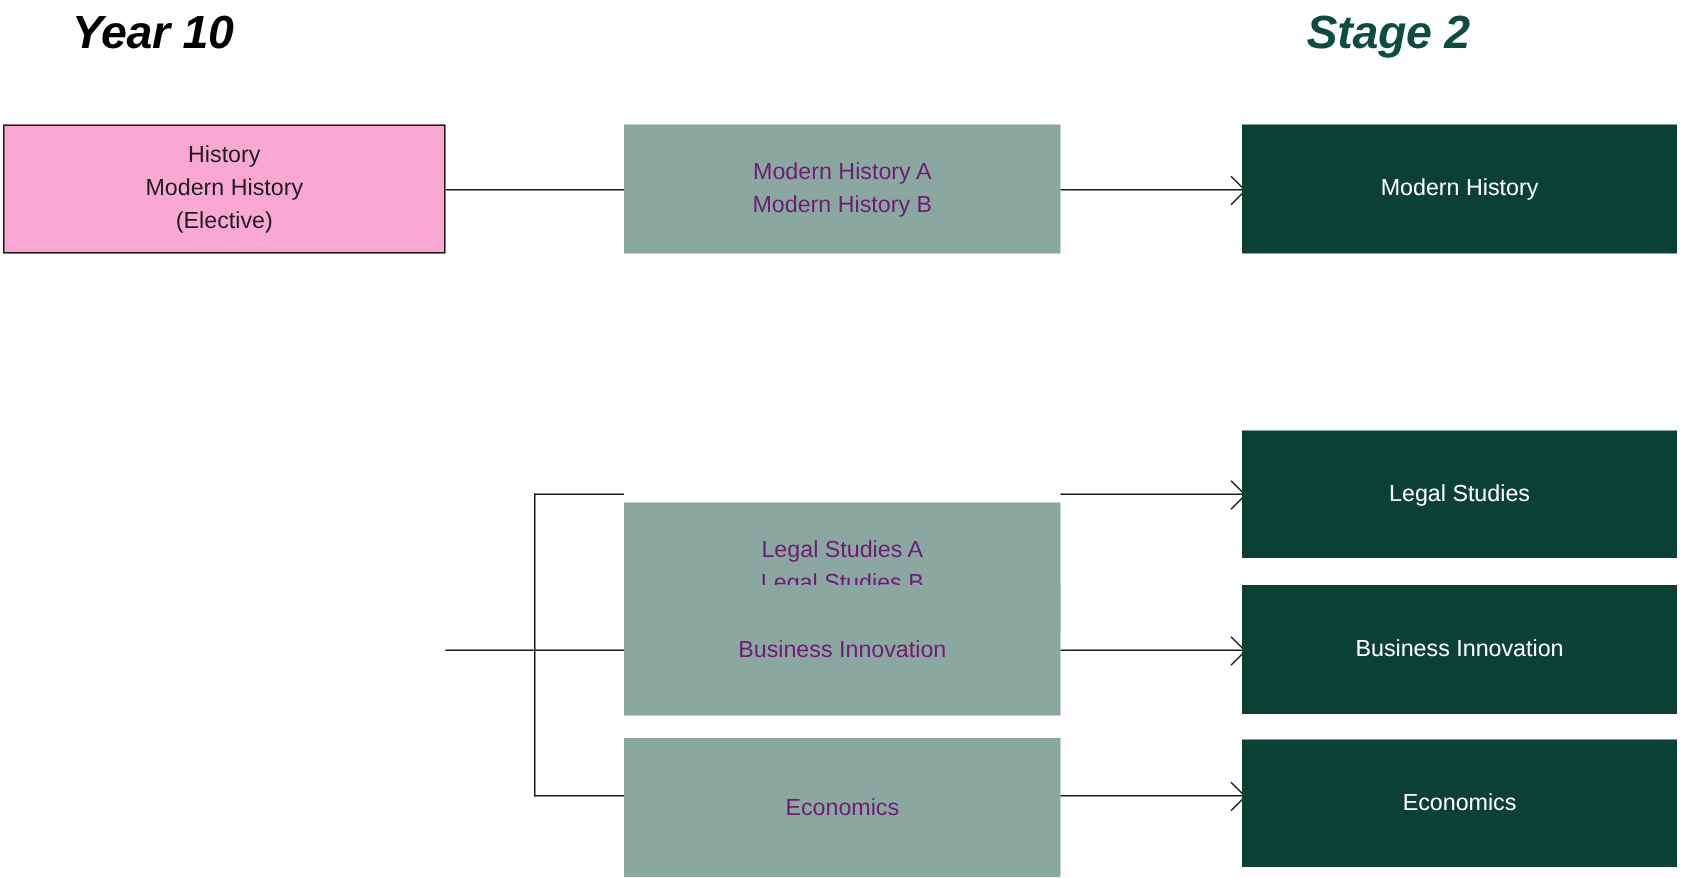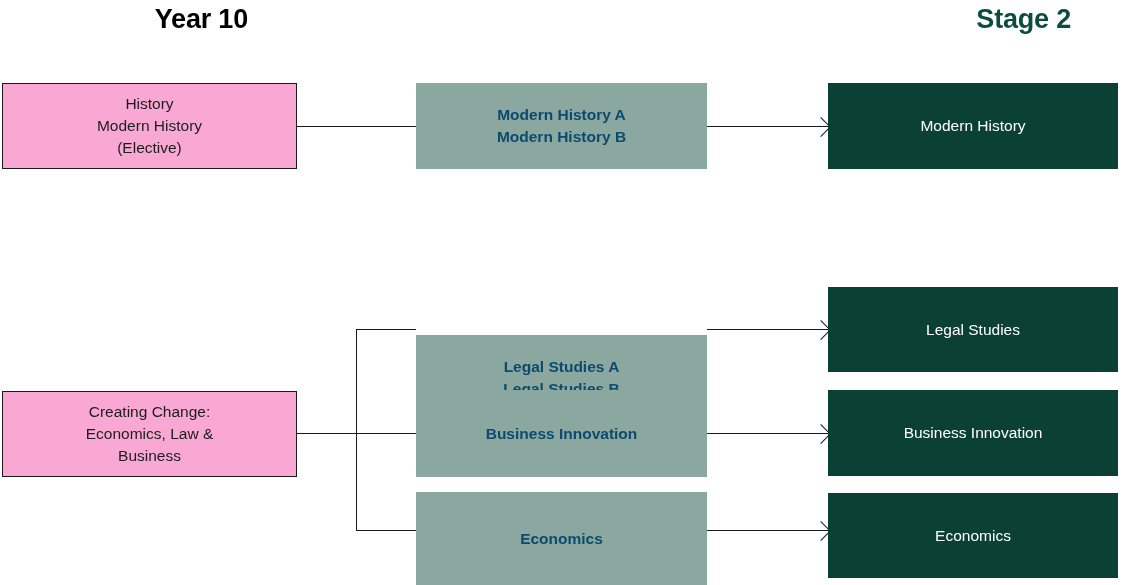--- a/index.html
+++ b/index.html
@@ -16,25 +16,26 @@
     width: 1125px;
     height: 585px;
     background: #ffffff;
     overflow: hidden;
   }
 
   
   .col-header {
     position: absolute;
     font-weight: bold;
-    font-size: 27px;
+    font-size: 31px;
     line-height: 1;
     white-space: nowrap;
-    text-align: right;
+    text-align: left;
     letter-spacing: -0.2px;
+    font-style: italic;
   }
   .hdr-year10 { left: 48px;  top: 6px;  width: 200px; color: #000000; }
   .hdr-stage1 { left: 460px; top: 6px;  width: 200px; color: #7d9e95; }
   .hdr-stage2 { left: 871px; top: 6px;  width: 200px; color: #0d4d3f; }
 
   
   .node {
     position: absolute;
     box-sizing: border-box;
     display: flex;
@@ -46,22 +47,21 @@
   }
   .node .label { white-space: pre-line; display: block; }
 
   .node-outline {
     background: #f9a8d4;
     border: 1.6px solid #1a1a1a;
     color: #1d1d1d;
   }
   .node-sage {
     background: #8aa89f;
-    color: #0c4a6e;
-    font-weight: bold;
+    color: #701a75;
   }
   .node-dark {
     background: #0b4035;
     color: #ffffff;
   }
 
   
   .hline {
     position: absolute;
     height: 0;
@@ -102,25 +102,20 @@
 Modern History B</span>
   </div>
 
   <div class="hline" style="left:707px; top:126px; width:121px;"></div>
   <div class="arrow-head" style="left:814px; top:119.5px;"></div>
 
   <div class="node node-dark" style="left:828px; top:83px; width:290px; height:86px;">
     <span class="label">Modern History</span>
   </div>
 
-  <div class="node node-outline" style="left:2px; top:391px; width:295px; height:86px;">
-    <span class="label">Creating Change:
-Economics, Law &amp;
-Business</span>
-  </div>
 
   <div class="hline" style="left:297px; top:433px; width:60px;"></div>
 
   <div class="vline" style="left:356px; top:329px; height:202px;"></div>
 
   <div class="hline" style="left:356px; top:329px; width:60px;"></div>
 
   <div class="hline" style="left:356px; top:433px; width:60px;"></div>
 
   <div class="hline" style="left:356px; top:530px; width:60px;"></div>

